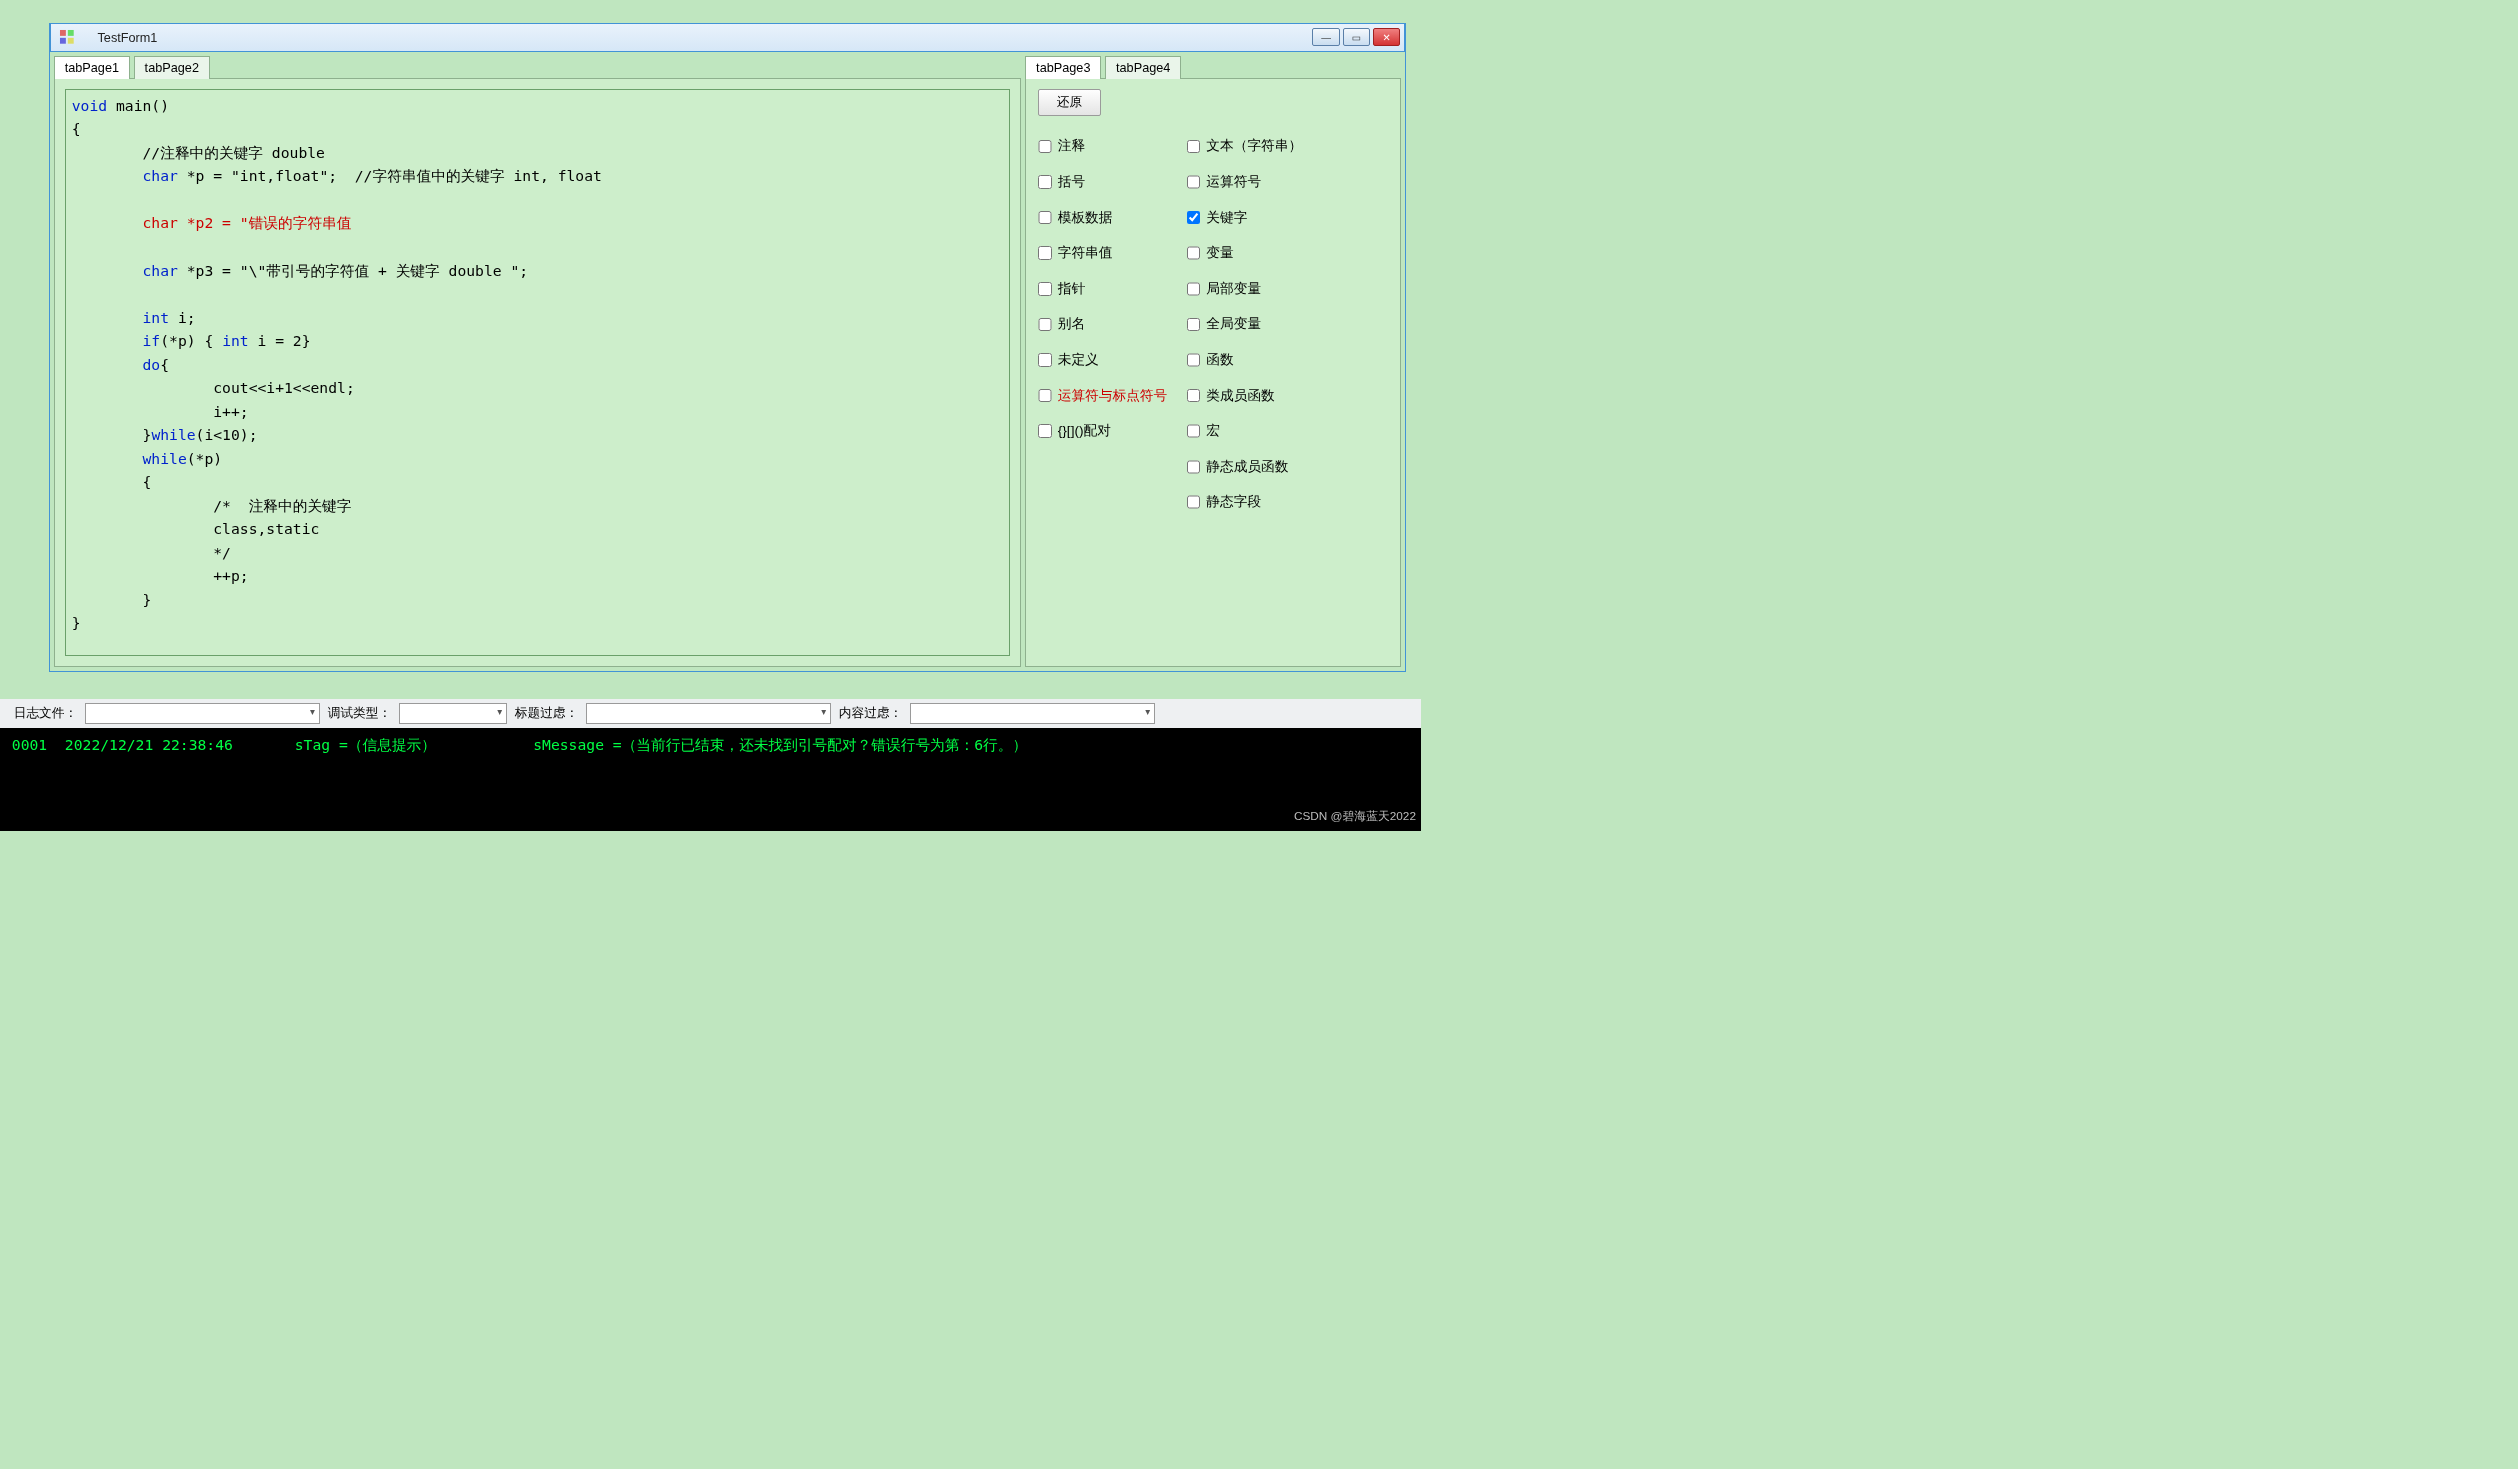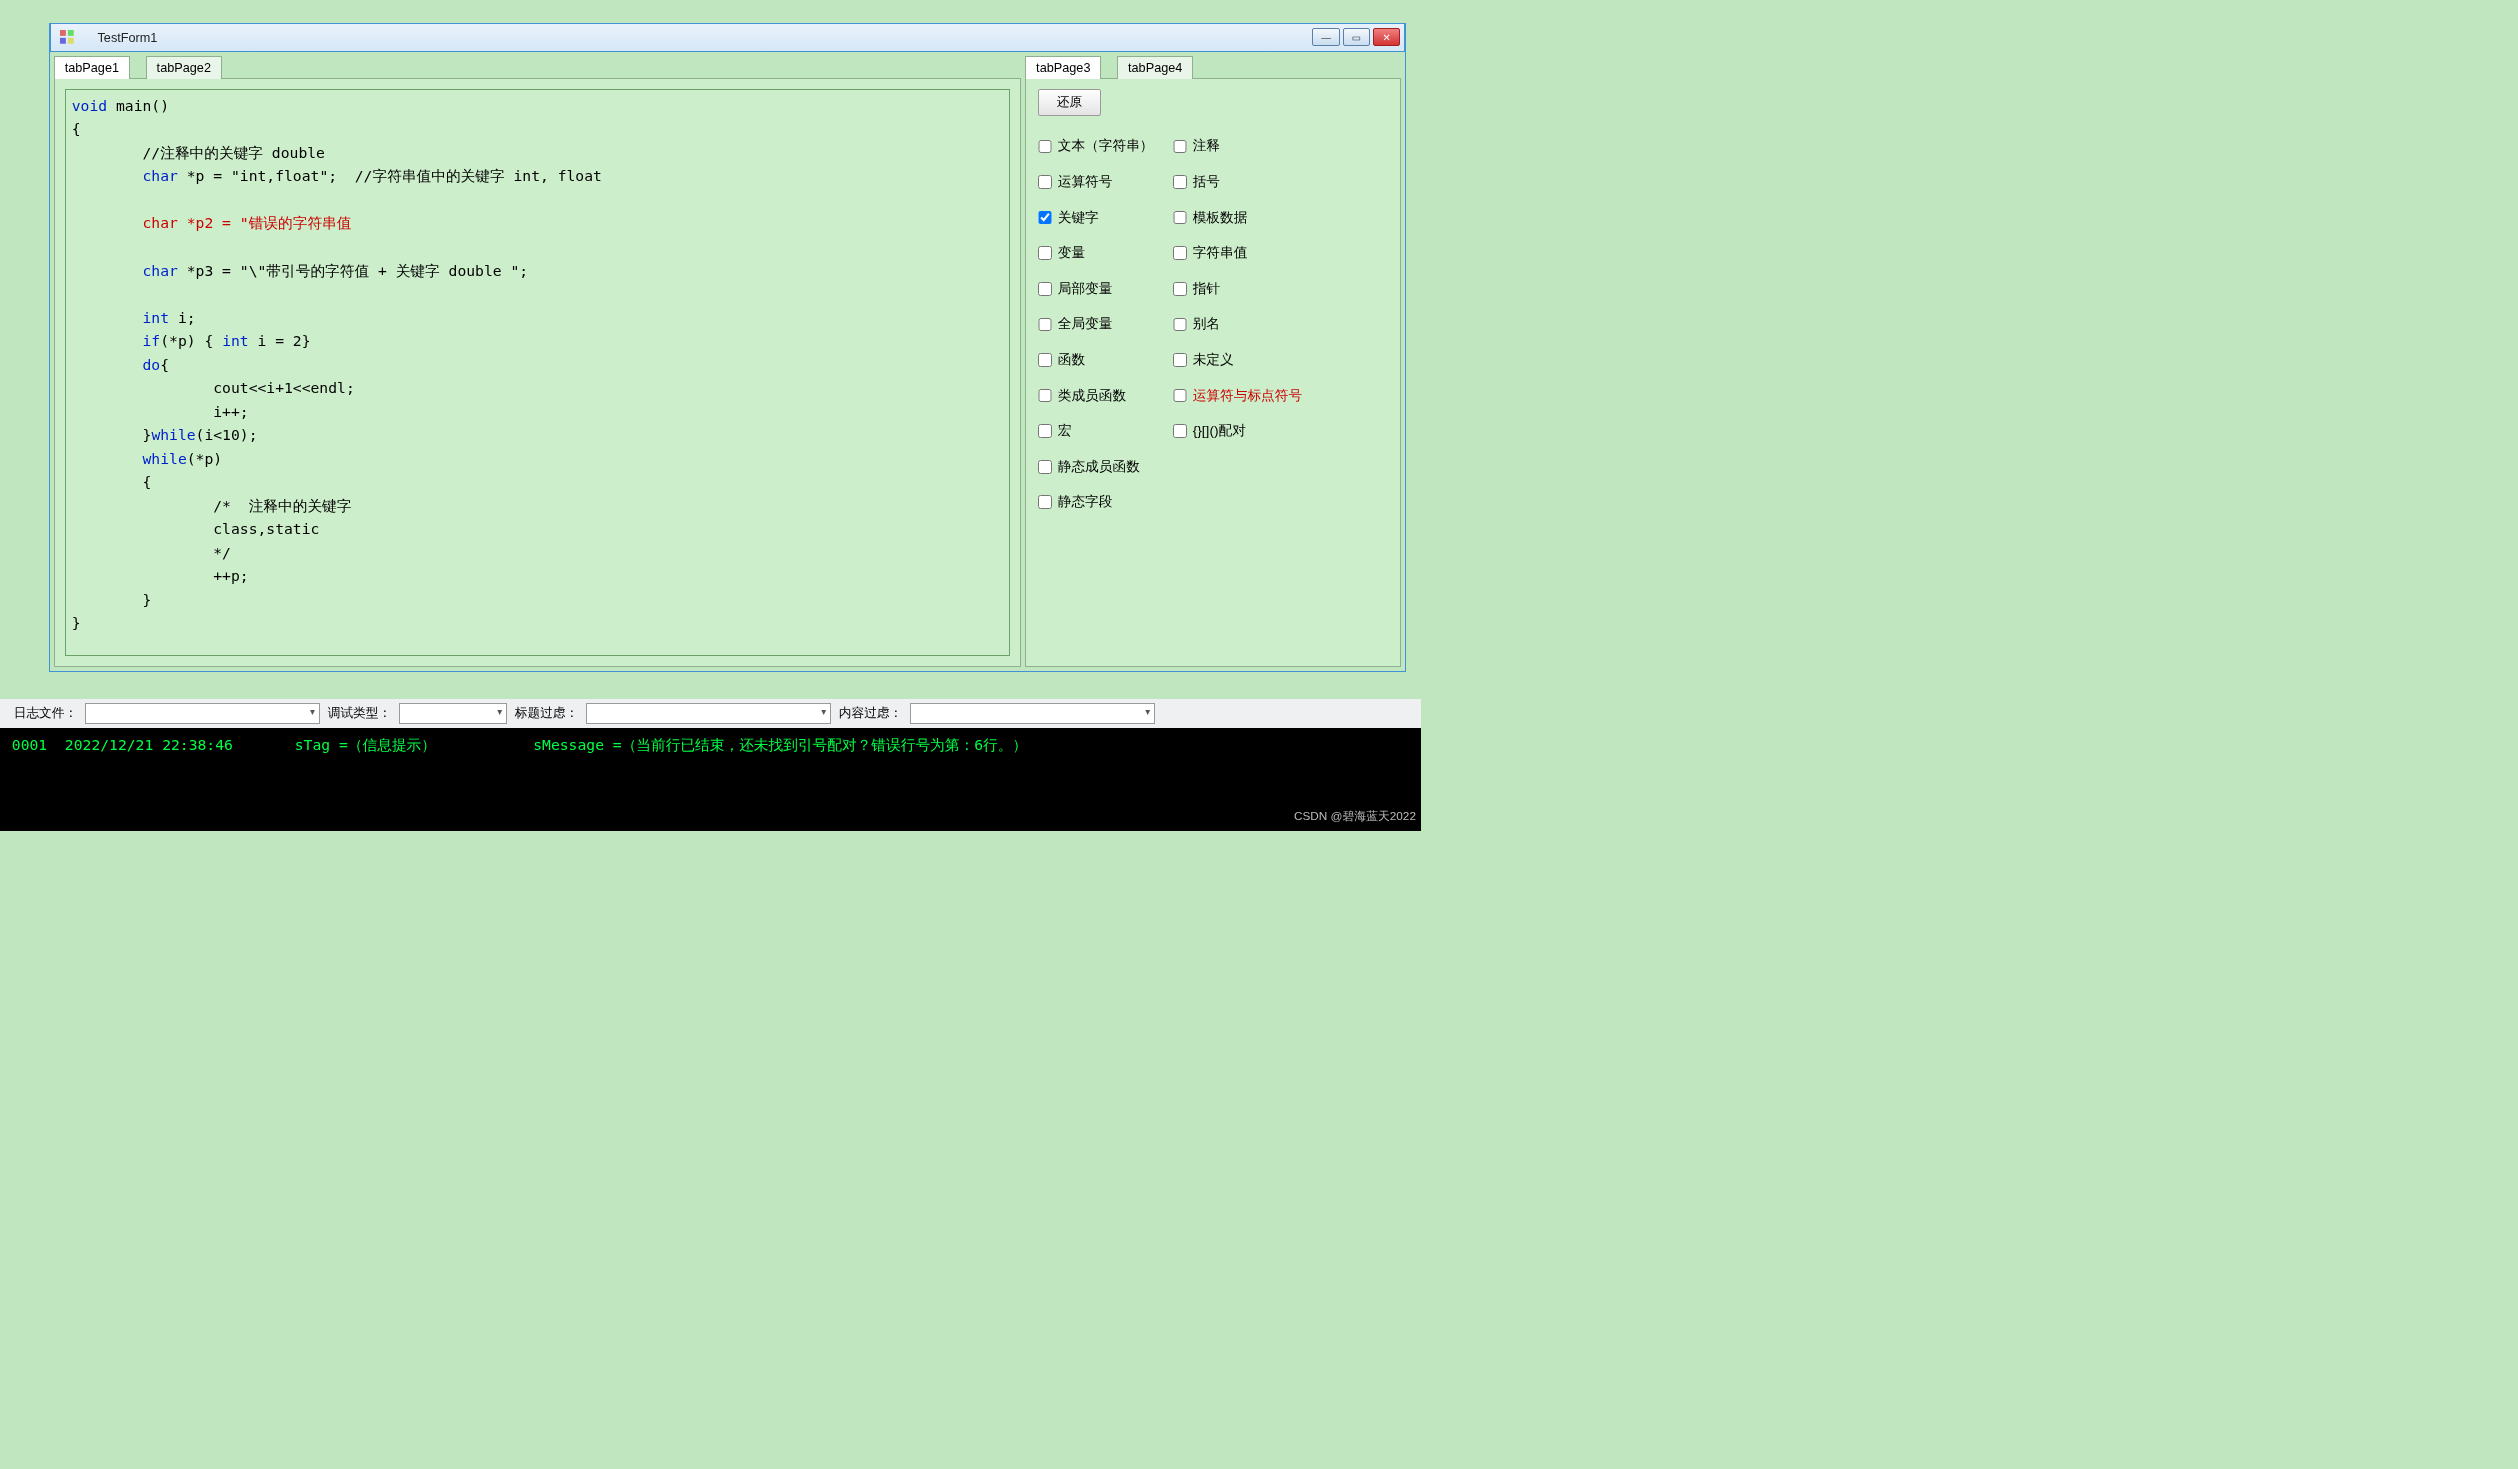--- a/index.html
+++ b/index.html
@@ -18,21 +18,21 @@
   .app-icon { width: 15.7px; height: 15.7px; display: inline-block; }
   .title { font-size: 12.7px; color: #222; }
   .win-btns { display: flex; gap: 2.9px; }
   .win-btn { width: 27.4px; height: 17.6px; border: 1px solid #5a7fa8; border-radius: 2px;
     display: flex; align-items: center; justify-content: center; cursor: pointer;
     background: linear-gradient(#f4f8fc,#c9ddf0); font-size: 9.8px; color: #333; }
   .win-btn.close { background: linear-gradient(#f08080,#d43333); color: #fff; border-color:#a02020; }
   .body { position: absolute; left: 0; right: 0; top: 30px; bottom: 0; display: flex; }
   .leftpane { flex: 1 1 auto; position: relative; padding: 0 2px 3.9px 3.9px; }
   .rightpane { width: 382px; flex: 0 0 auto; position: relative; padding: 0 3.9px 3.9px 2px; }
-  .tabstrip { height: 25.5px; display: flex; align-items: flex-end; gap: 16px; background: #bfe6bf; }
+  .tabstrip { height: 25.5px; display: flex; align-items: flex-end; gap: 4px; background: #bfe6bf; }
   .tab {
     padding: 3.9px 9.8px; background: #fff; border: 1px solid #8eb08e; border-bottom: none;
     position: relative; top: 1px; cursor: pointer; font-size: 12.7px;
   }
   .tab.inactive { background: #eaf5ea; }
   .tabcontent {
     background: #cdeecb; border: 1px solid #8eb08e; height: calc(100% - 25.5px);
     padding: 10px; overflow: hidden;
   }
   .code {
@@ -128,20 +128,58 @@
       </div>
 
       <div class="rightpane">
         <div class="tabstrip">
           <div class="tab">tabPage3</div>
           <div class="tab inactive">tabPage4</div>
         </div>
         <div class="rtab">
           <button class="restore-btn">还原</button>
           <div class="checks">
+            <div class="col" id="colR">
+                <label class="chk">
+                  <input type="checkbox" style="">
+                  <span>注释</span>
+                </label>
+                <label class="chk">
+                  <input type="checkbox" style="">
+                  <span>括号</span>
+                </label>
+                <label class="chk">
+                  <input type="checkbox" style="">
+                  <span>模板数据</span>
+                </label>
+                <label class="chk">
+                  <input type="checkbox" style="">
+                  <span>字符串值</span>
+                </label>
+                <label class="chk">
+                  <input type="checkbox" style="">
+                  <span>指针</span>
+                </label>
+                <label class="chk">
+                  <input type="checkbox" style="">
+                  <span>别名</span>
+                </label>
+                <label class="chk">
+                  <input type="checkbox" style="">
+                  <span>未定义</span>
+                </label>
+                <label class="chk red">
+                  <input type="checkbox" style="">
+                  <span>运算符与标点符号</span>
+                </label>
+                <label class="chk">
+                  <input type="checkbox" style="">
+                  <span>{}[]()配对</span>
+                </label>
+              </div>
             <div class="col" id="colL">
                 <label class="chk">
                   <input type="checkbox" style="">
                   <span>文本（字符串）</span>
                 </label>
                 <label class="chk">
                   <input type="checkbox" style="">
                   <span>运算符号</span>
                 </label>
                 <label class="chk">
@@ -172,58 +210,20 @@
                   <input type="checkbox" style="">
                   <span>宏</span>
                 </label>
                 <label class="chk">
                   <input type="checkbox" style="">
                   <span>静态成员函数</span>
                 </label>
                 <label class="chk">
                   <input type="checkbox" style="">
                   <span>静态字段</span>
-                </label>
-              </div>
-            <div class="col" id="colR">
-                <label class="chk">
-                  <input type="checkbox" style="">
-                  <span>注释</span>
-                </label>
-                <label class="chk">
-                  <input type="checkbox" style="">
-                  <span>括号</span>
-                </label>
-                <label class="chk">
-                  <input type="checkbox" style="">
-                  <span>模板数据</span>
-                </label>
-                <label class="chk">
-                  <input type="checkbox" style="">
-                  <span>字符串值</span>
-                </label>
-                <label class="chk">
-                  <input type="checkbox" style="">
-                  <span>指针</span>
-                </label>
-                <label class="chk">
-                  <input type="checkbox" style="">
-                  <span>别名</span>
-                </label>
-                <label class="chk">
-                  <input type="checkbox" style="">
-                  <span>未定义</span>
-                </label>
-                <label class="chk red">
-                  <input type="checkbox" style="">
-                  <span>运算符与标点符号</span>
-                </label>
-                <label class="chk">
-                  <input type="checkbox" style="">
-                  <span>{}[]()配对</span>
                 </label>
               </div>
           </div>
         </div>
       </div>
     </div>
   </div>
 
   <div class="bottom-bar">
     <label>日志文件：</label>

